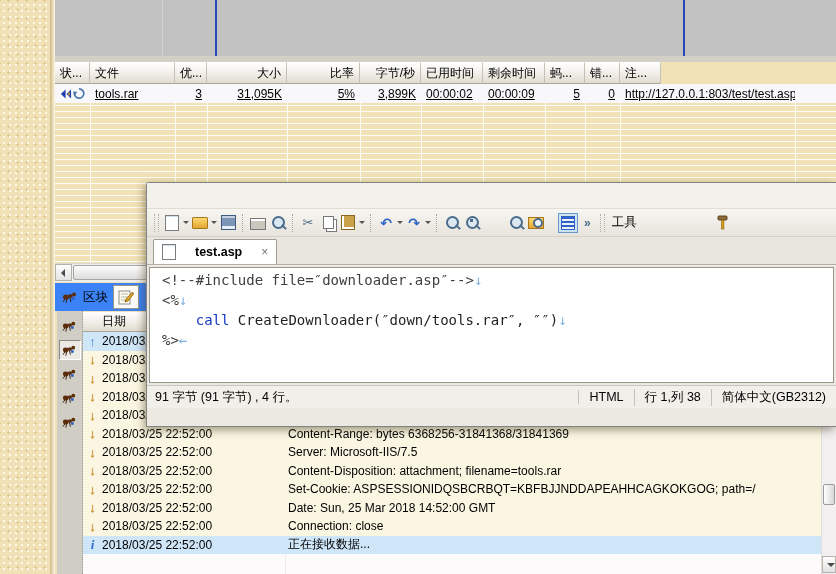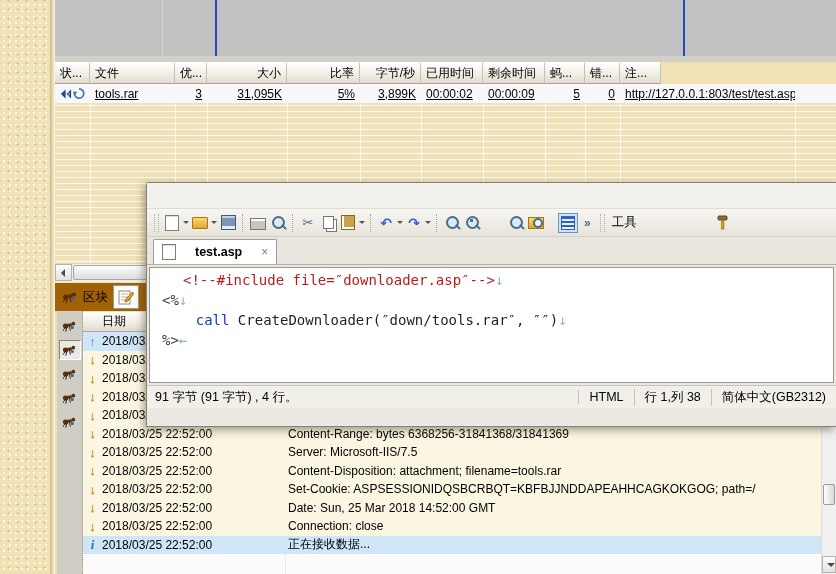--- a/index.html
+++ b/index.html
@@ -39,21 +39,21 @@
 
   
   #hscroll{left:55px;top:263px;width:781px;height:18px;background:#f1efed;border-top:1px solid #dcd9d2;}
   .sb-btn{position:absolute;width:17px;height:17px;background:linear-gradient(#fdfdfd,#e3e3e3);
     border:1px solid #b5b2aa;box-sizing:border-box;}
   .tri-left{position:absolute;left:5px;top:4px;width:0;height:0;border:4px solid transparent;border-right-color:#4a4a4a;border-left:none;}
   .tri-down{position:absolute;left:4px;top:6px;width:0;height:0;border:4px solid transparent;border-top-color:#4a4a4a;border-bottom:none;}
   #hthumb{position:absolute;left:18px;top:1px;width:340px;height:15px;background:linear-gradient(#fefefe,#dcdcdc);border:1px solid #a9a6a0;box-sizing:border-box;border-radius:2px;}
 
   
-  #blocktabs{left:55px;top:283px;width:120px;height:28px;background:#a16207;display:flex;align-items:center;gap:5px;padding-left:7px;box-sizing:border-box;}
+  #blocktabs{left:55px;top:283px;width:120px;height:28px;background:#3b82f6;display:flex;align-items:center;gap:5px;padding-left:7px;box-sizing:border-box;}
   #blocktab-label{font-size:12.5px;}
   #pencil-btn{width:24px;height:22px;background:#fdfcf8;border:1px solid #9a968c;display:flex;align-items:center;justify-content:center;}
   #antstrip{left:57px;top:311px;width:26px;height:263px;background:#d0cdc5;border-right:1px dotted #9b978c;box-sizing:border-box;
     display:flex;flex-direction:column;align-items:center;padding-top:5px;gap:4px;}
   .ant-btn{width:22px;height:20px;display:flex;align-items:center;justify-content:center;}
   .ant-btn.pressed{background:#ebe9e3;border:1px solid;border-color:#8c887d #fff #fff #8c887d;box-sizing:border-box;}
 
   #datehdr{left:83px;top:312px;width:738px;height:20px;box-sizing:border-box;line-height:19px;padding-left:19px;
     background:linear-gradient(#ffffff,#efece4 60%,#dfdbcf);border-bottom:1px solid #aaa595;font-size:12px;}
   #datehdr .hv{position:absolute;left:202px;top:0;width:1px;height:20px;background:#c6c1b4;}
@@ -109,21 +109,21 @@
   #tb-tools-label{font-size:12.5px;margin-left:4px;}
   .hammer{margin-left:76px;}
   #em-tabbar{height:27px;background:#e9e6df;border-bottom:1px solid #b3afa4;display:flex;align-items:flex-end;padding-left:6px;}
   #em-tab{height:24px;background:#fff;border:1px solid #a19d92;border-bottom:none;border-radius:2px 2px 0 0;
     display:flex;align-items:center;gap:19px;padding:0 8px;font-size:12.5px;font-weight:bold;}
   #tab-close{font-weight:normal;color:#777;font-size:12px;}
   #em-editor{position:relative;margin:2px;height:112px;background:#fff;border:1px solid #9a968c;
     font-family:"DejaVu Sans Mono","Liberation Mono",monospace;font-size:14px;line-height:20px;
     padding:2px 0 0 12px;overflow:hidden;}
   .code-line{white-space:pre;}
-  .c-cmt{color:#b91c1c;margin-left:21px;}
+  .c-cmt{color:#404040;}
   .c-tag{color:#3c3c3c;}
   .c-kw{color:#1137c4;}
   .c-pln{color:#1f1f1f;}
   .eol{color:#7fb2e0;}
   #em-status{height:22px;display:flex;align-items:center;background:#f1efe9;border-top:1px solid #c9c5bb;font-size:12.5px;}
   #st-left{flex:1;padding-left:8px;white-space:nowrap;}
   .st-seg{border-left:1px solid #c5c1b6;padding:0 10px;white-space:nowrap;text-align:right;}
   svg{display:block;}
 </style>
 </head>

